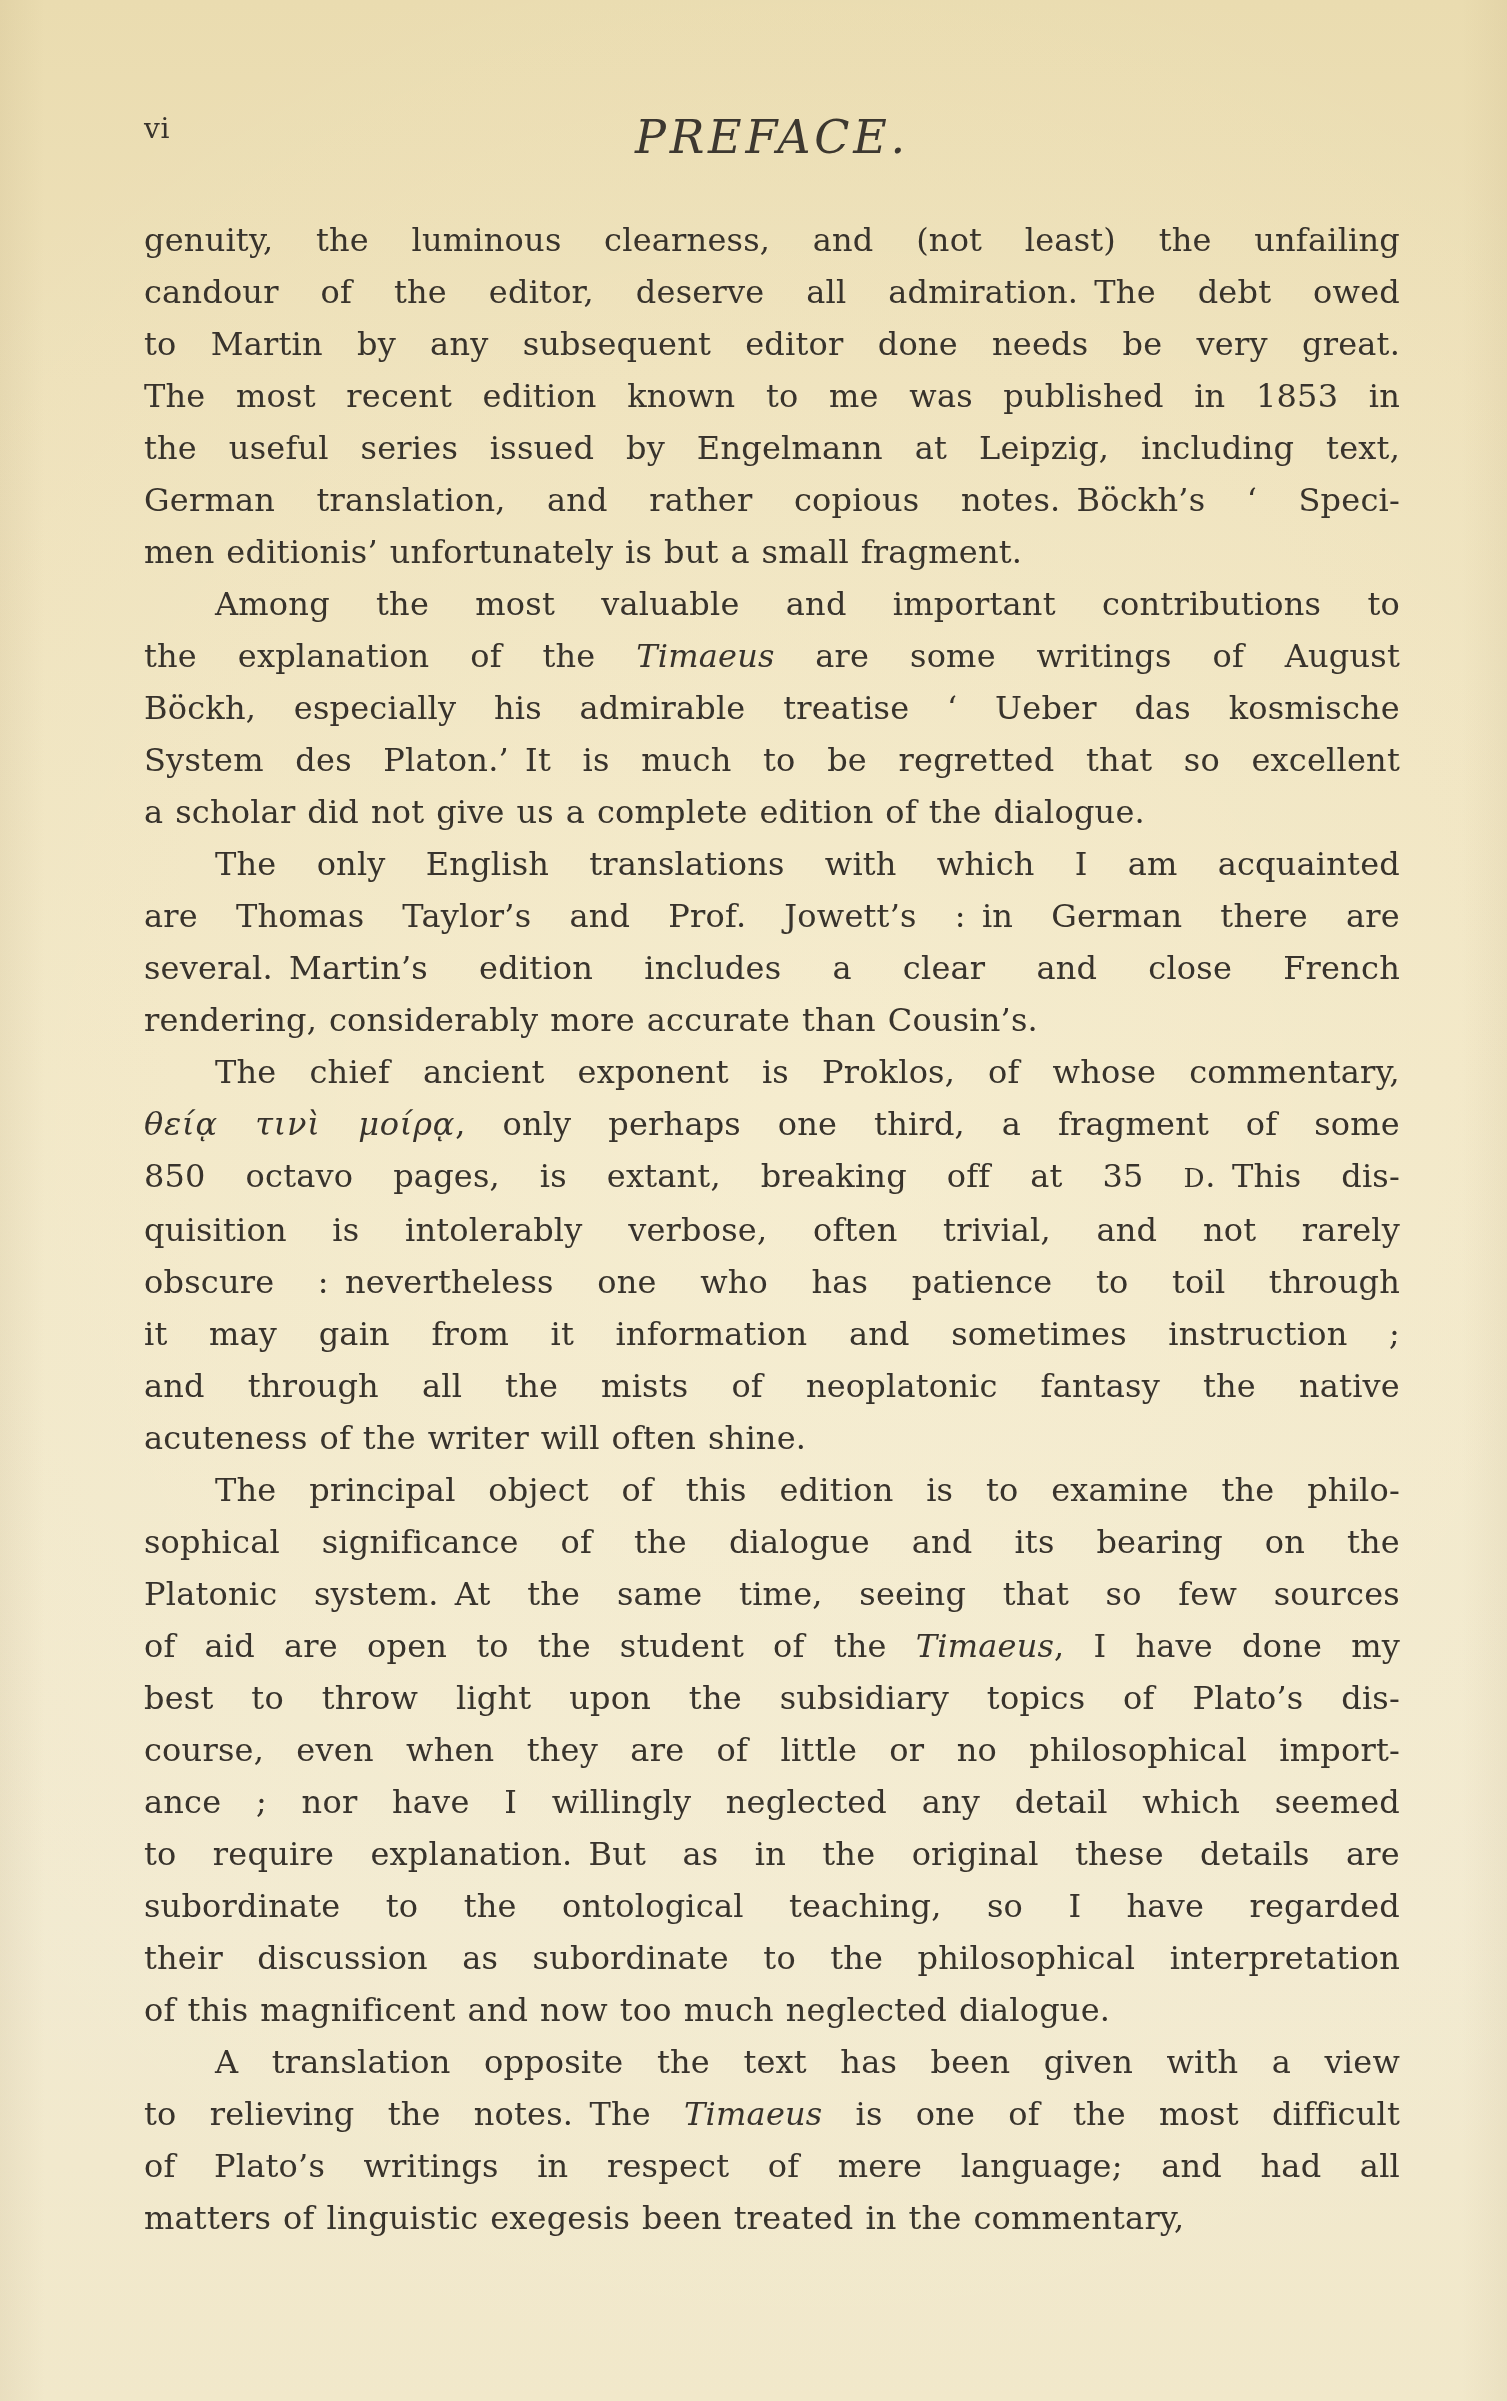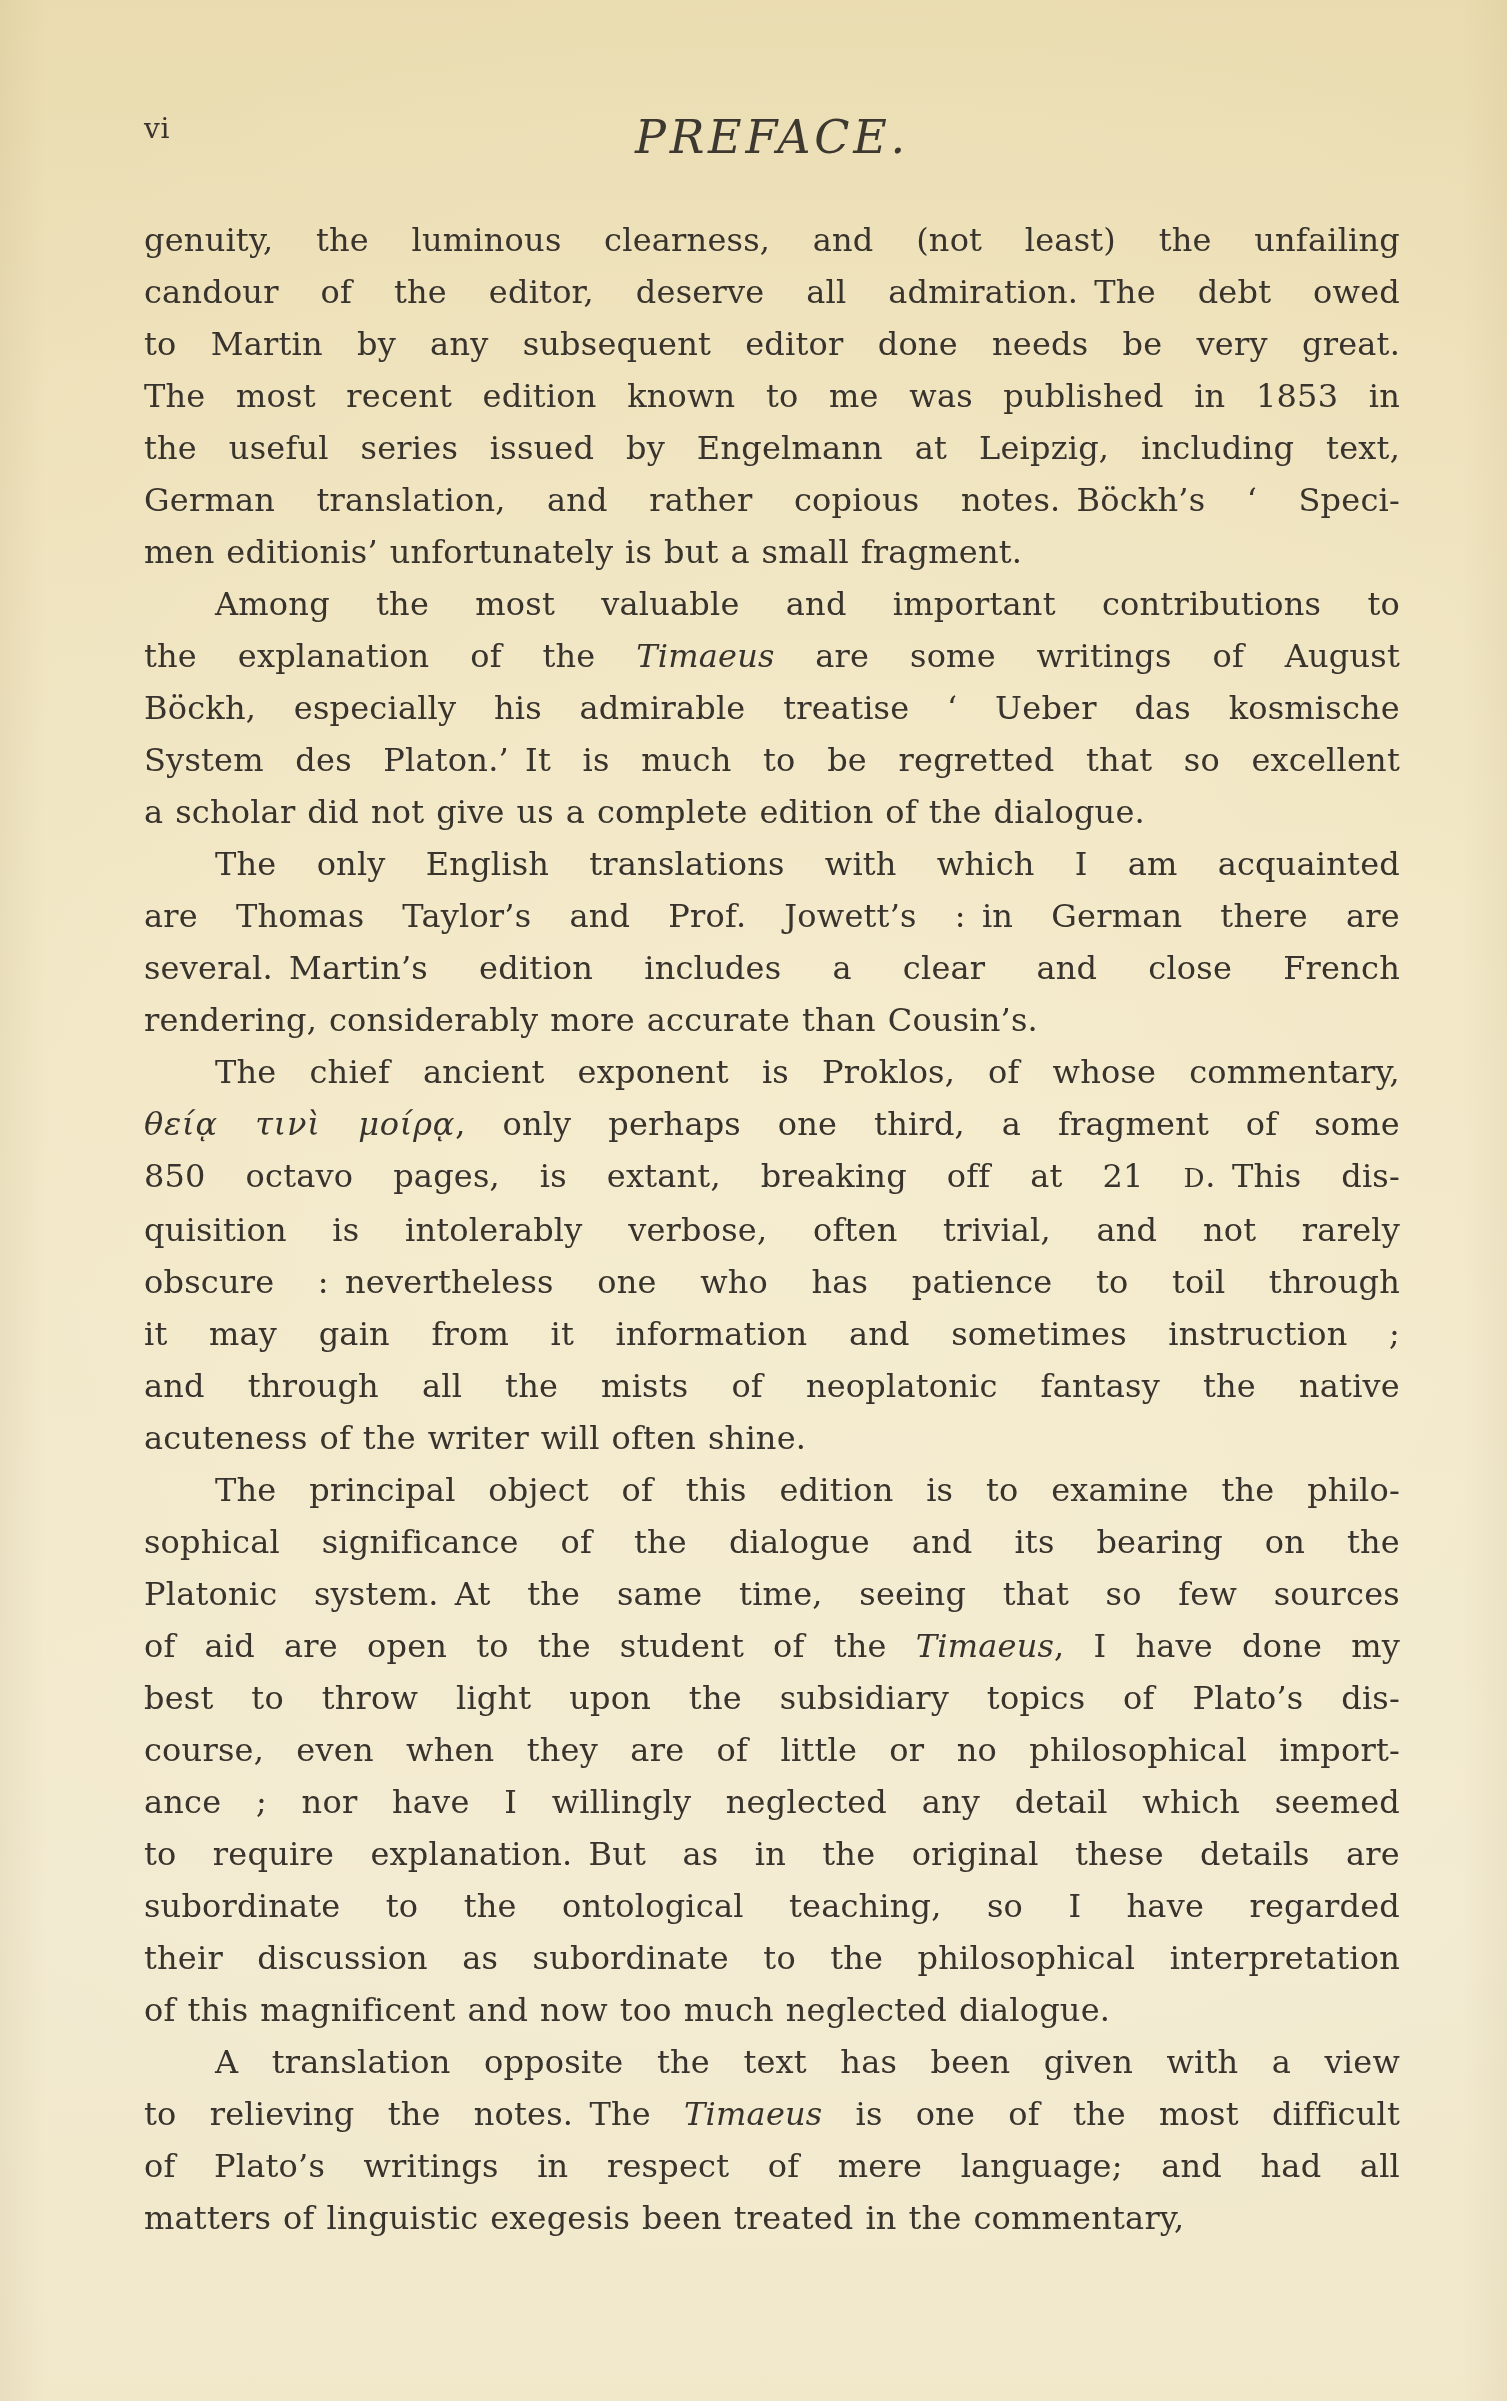--- a/index.html
+++ b/index.html
@@ -95,21 +95,21 @@
       </div>
       <div class="para">
         <div class="line first"><span>The only English translations with which I am acquainted</span></div>
         <div class="line"><span>are Thomas Taylor’s and Prof. Jowett’s : in German there are</span></div>
         <div class="line"><span>several. Martin’s edition includes a clear and close French</span></div>
         <div class="line last"><span>rendering, considerably more accurate than Cousin’s.</span></div>
       </div>
       <div class="para">
         <div class="line first"><span>The chief ancient exponent is Proklos, of whose commentary,</span></div>
         <div class="line"><span class="greek">θείᾳ τινὶ μοίρᾳ</span><span>, only perhaps one third, a fragment of some</span></div>
-        <div class="line"><span>850 octavo pages, is extant, breaking off at 21 </span><span class="sc">D</span><span>. This dis-</span></div>
+        <div class="line"><span>850 octavo pages, is extant, breaking off at 35 </span><span class="sc">D</span><span>. This dis-</span></div>
         <div class="line"><span>quisition is intolerably verbose, often trivial, and not rarely</span></div>
         <div class="line"><span>obscure : nevertheless one who has patience to toil through</span></div>
         <div class="line"><span>it may gain from it information and sometimes instruction ;</span></div>
         <div class="line"><span>and through all the mists of neoplatonic fantasy the native</span></div>
         <div class="line last"><span>acuteness of the writer will often shine.</span></div>
       </div>
       <div class="para">
         <div class="line first"><span>The principal object of this edition is to examine the philo-</span></div>
         <div class="line"><span>sophical significance of the dialogue and its bearing on the</span></div>
         <div class="line"><span>Platonic system. At the same time, seeing that so few sources</span></div>

